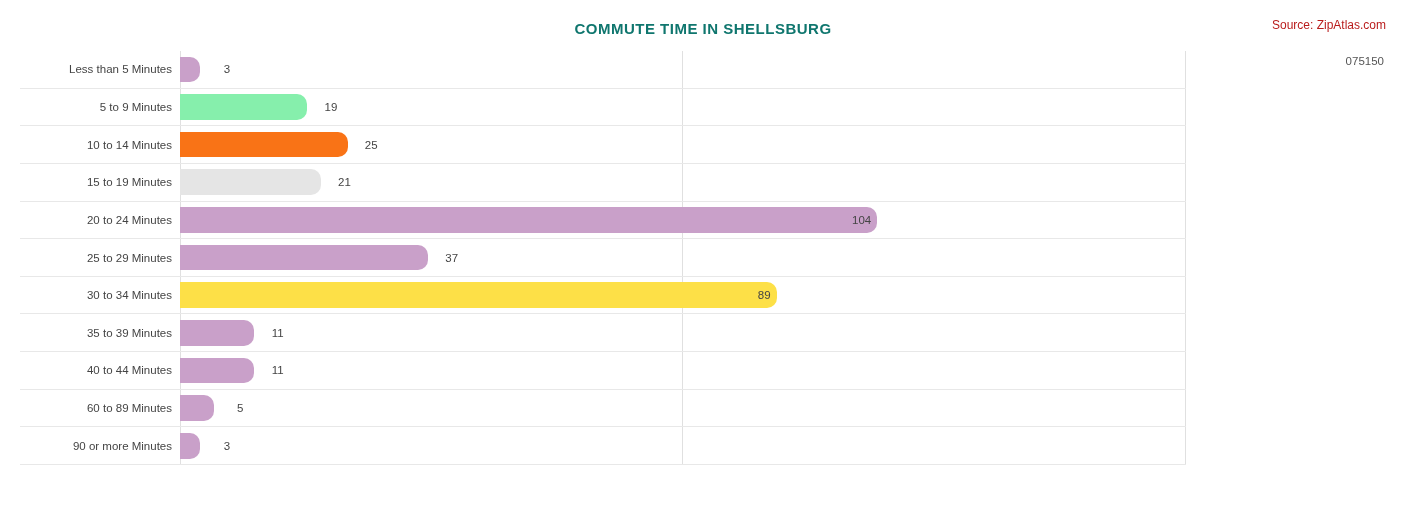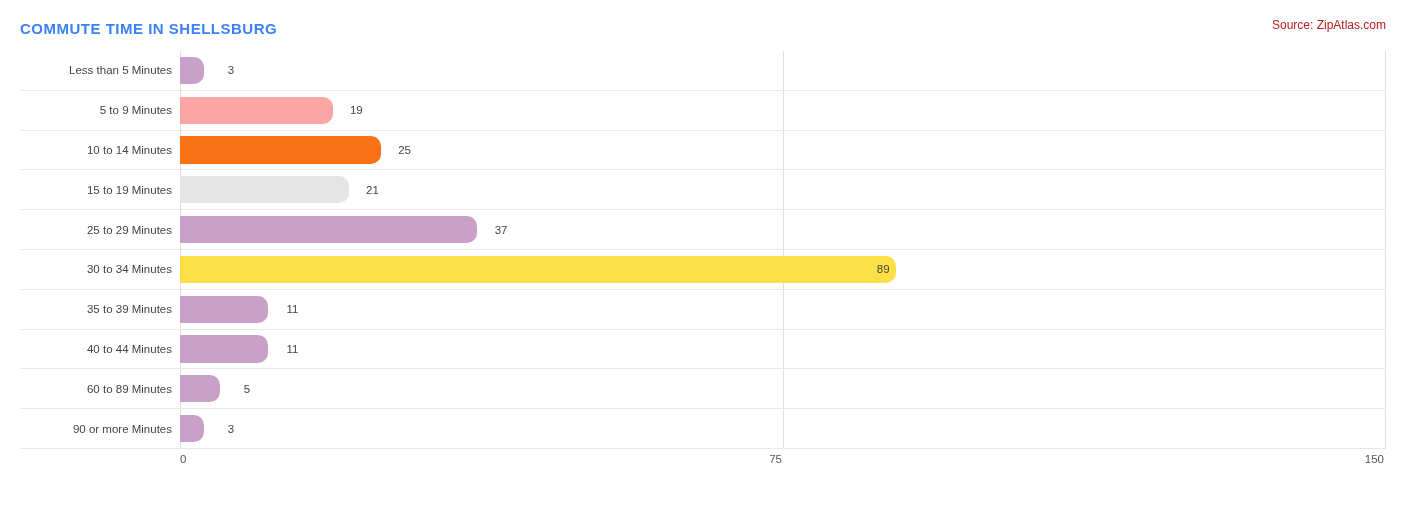--- a/index.html
+++ b/index.html
@@ -12,34 +12,35 @@
     }
     .chart-container {
       width: 1406px;
       height: 524px;
       padding: 20px 20px 50px 20px;
       position: relative;
     }
     .chart-title {
       font-size: 15px;
       font-weight: bold;
-      color: #3b82f6;
+      color: #0f766e;
       margin-bottom: 14px;
       letter-spacing: 0.5px;
+      text-align: center;
     }
     .source-label {
       position: absolute;
       top: 18px;
       right: 20px;
       font-size: 12px;
       color: #b91c1c;
     }
     .chart-area {
       display: flex;
-      flex-direction: column;
+      flex-direction: row;
       width: 100%;
       height: calc(100% - 40px);
       position: relative;
     }
     .bars-section {
       flex: 1;
       display: flex;
       flex-direction: column;
       position: relative;
     }
@@ -138,38 +139,46 @@
           <div class="bar-label">Less than 5 Minutes</div>
           <div class="bar-track">
             <div class="bar-fill" style="width: 2%; background: rgb(201, 160, 201);">
               <span class="bar-value">3</span>
             </div>
           </div>
         </div>
         <div class="bar-row">
           <div class="bar-label">5 to 9 Minutes</div>
           <div class="bar-track">
-            <div class="bar-fill" style="width: 12.6667%; background: #fca5a5;">
+            <div class="bar-fill" style="width: 12.6667%; background: #86efac;">
               <span class="bar-value">19</span>
             </div>
           </div>
         </div>
         <div class="bar-row">
           <div class="bar-label">10 to 14 Minutes</div>
           <div class="bar-track">
             <div class="bar-fill" style="width: 16.6667%; background: #f97316;">
               <span class="bar-value">25</span>
             </div>
           </div>
         </div>
         <div class="bar-row">
           <div class="bar-label">15 to 19 Minutes</div>
           <div class="bar-track">
             <div class="bar-fill" style="width: 14%; background: #e5e5e5;">
               <span class="bar-value">21</span>
+            </div>
+          </div>
+        </div>
+        <div class="bar-row">
+          <div class="bar-label">20 to 24 Minutes</div>
+          <div class="bar-track">
+            <div class="bar-fill" style="width: 69.3333%; background: rgb(201, 160, 201);">
+              <span class="bar-value-inside">104</span>
             </div>
           </div>
         </div>
         <div class="bar-row">
           <div class="bar-label">25 to 29 Minutes</div>
           <div class="bar-track">
             <div class="bar-fill" style="width: 24.6667%; background: rgb(201, 160, 201);">
               <span class="bar-value">37</span>
             </div>
           </div>

